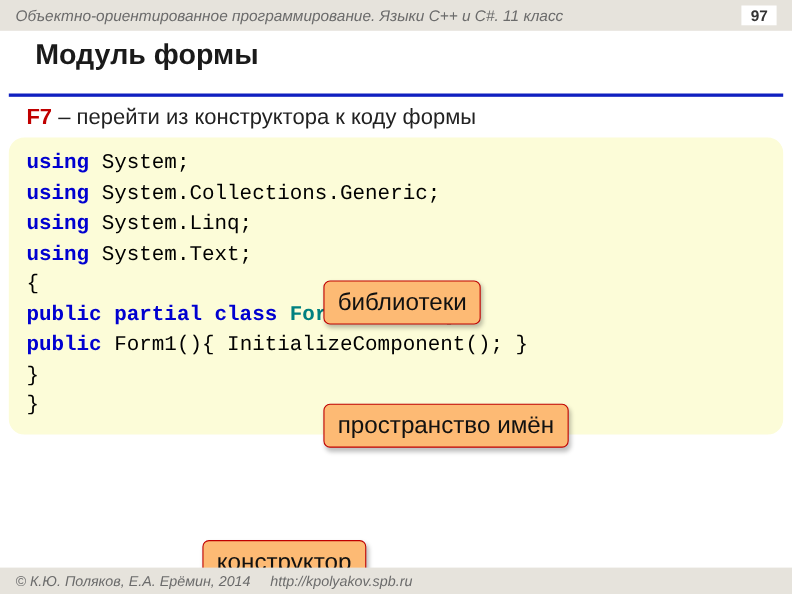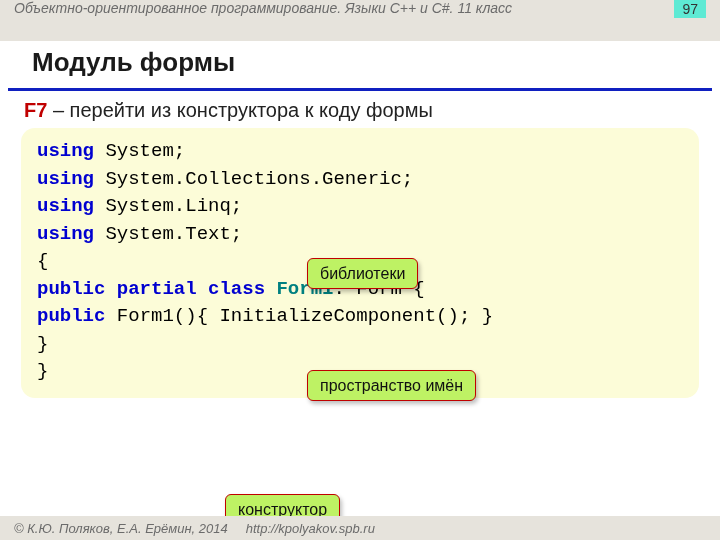--- a/index.html
+++ b/index.html
@@ -6,83 +6,83 @@
   body {
     width: 720px;
     height: 540px;
     background: #fff;
     font-family: Arial, sans-serif;
     position: relative;
     overflow: hidden;
   }
   .header {
     width: 100%;
-    height: 41px;
+    height: 28px;
     background: #e6e3dc;
     display: flex;
-    align-items: flex-start;
+    align-items: center;
     justify-content: space-between;
     padding: 0 14px;
     font-style: italic;
     color: #6b6b6b;
     font-size: 14px;
   }
   .page-num {
-    background: #5eead4;
+    background: #ffffff;
     padding: 1px 8px;
-    font-weight: normal;
+    font-weight: bold;
     color: #333;
     font-style: normal;
     font-size: 14px;
   }
   .title {
     font-size: 26px;
     font-weight: bold;
     color: #1a1a1a;
-    padding: 6px 24px 10px 24px;
+    padding: 6px 24px 20px 24px;
     border-bottom: 3px solid #1020c0;
     margin: 0 8px 6px 8px;
   }
   .subtitle {
     font-size: 20px;
     padding: 2px 24px 6px 24px;
     color: #222;
   }
   .f7 {
     font-weight: bold;
     color: #c00000;
   }
   .code-box {
     background: #fcfcd8;
-    margin: 0 21px;
+    margin: 0 8px;
     padding: 10px 16px 12px 16px;
     font-family: "Courier New", monospace;
     font-size: 19px;
     line-height: 1.45;
     color: #000;
     position: relative;
     border-radius: 14px;
   }
   .kw { color: #0000d0; font-weight: bold; }
   .ns { color: #008080; font-weight: bold; }
   .cls { color: #008080; font-weight: bold; }
   .callout {
     position: absolute;
-    background: #bef264;
+    background: #fdba74;
     border: 1.5px solid #c00000;
     border-radius: 6px;
     padding: 3px 12px;
     font-family: Arial, sans-serif;
-    font-size: 16px;
+    font-size: 22px;
     color: #111;
     box-shadow: 2px 3px 4px rgba(0,0,0,0.25);
   }
   .callout.c1 { top: 130px; left: 286px; }
   .callout.c2 { top: 242px; left: 286px; }
-  .callout.c3 { top: 366px; left: 204px; }
+  .callout.c3 { top: 366px; left: 176px; }
   .footer {
     position: absolute;
     bottom: 0;
     width: 100%;
     height: 24px;
     background: #e6e3dc;
     display: flex;
     align-items: center;
     padding: 0 14px;
     font-size: 13px;

